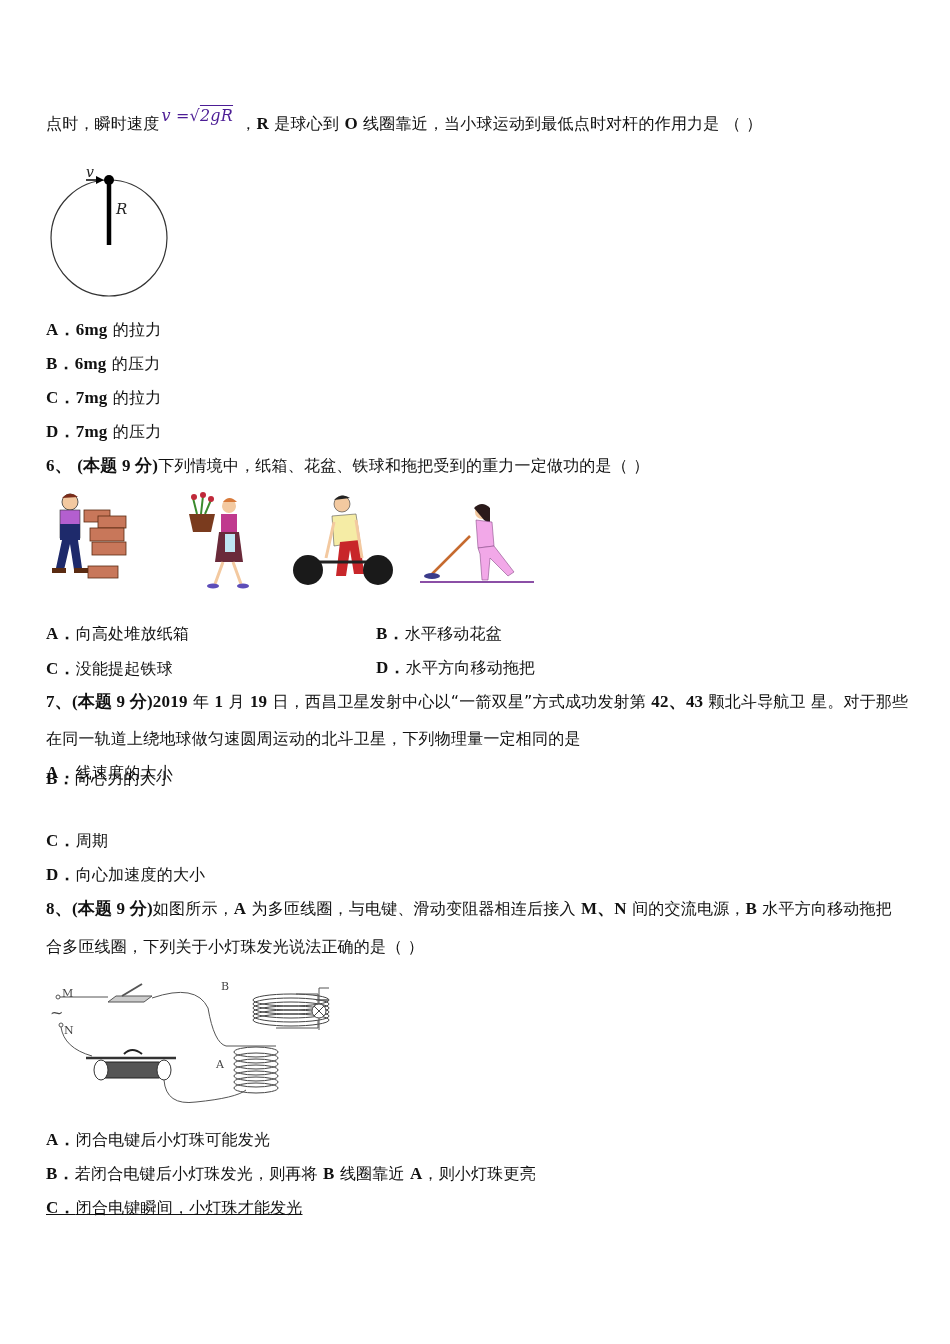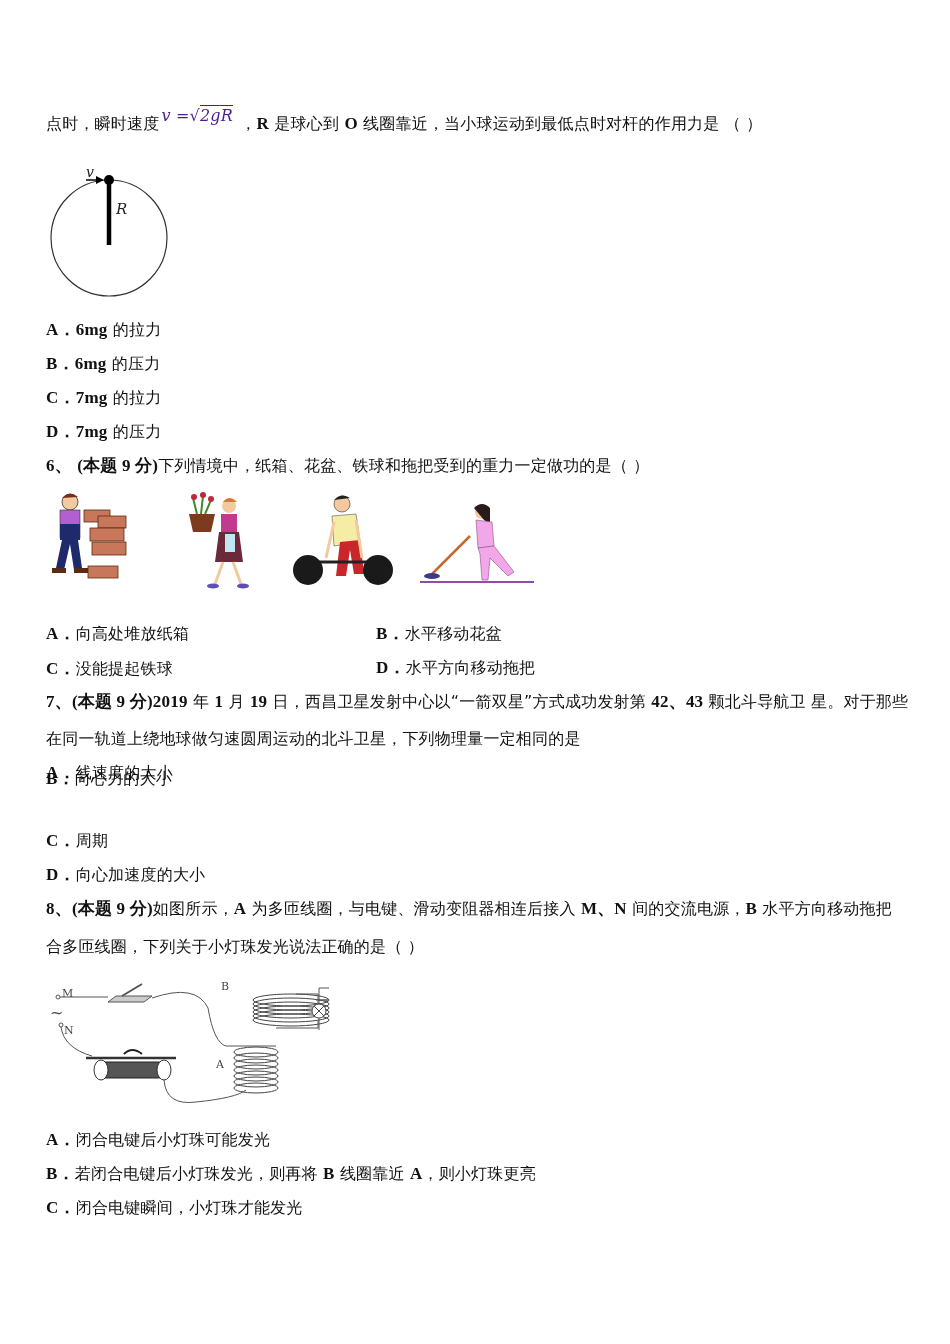--- a/index.html
+++ b/index.html
@@ -181,13 +181,13 @@
     <text x="16" y="19" font-family="DejaVu Serif, serif" font-size="11" fill="#444">M</text>
     <text x="4" y="40" font-family="DejaVu Sans, sans-serif" font-size="16" fill="#444">~</text>
     <text x="18" y="56" font-family="DejaVu Serif, serif" font-size="11" fill="#444">N</text>
     <text x="175" y="12" font-family="DejaVu Serif, serif" font-size="11" fill="#444">B</text>
     <text x="170" y="90" font-family="DejaVu Serif, serif" font-size="11" fill="#444">A</text>
   </svg>
 </div>
 
 <div class="line" style="top:1130px;"><span class="opt-key">A．</span><span>闭合电键后小灯珠可能发光</span></div>
 <div class="line" style="top:1164px;"><span class="opt-key">B．</span><span>若闭合电键后小灯珠发光，则再将 </span><span class="b">B</span><span> 线圈靠近 </span><span class="b">A</span><span>，则小灯珠更亮</span></div>
-<div class="line" style="top:1198px;"><span class="opt-key">C．</span><span>闭合电键瞬间，小灯珠才能发光</span></div>
+<div class="line" style="top:1198px;text-decoration:underline;"><span class="opt-key">C．</span><span>闭合电键瞬间，小灯珠才能发光</span></div>
 
 </body></html>

